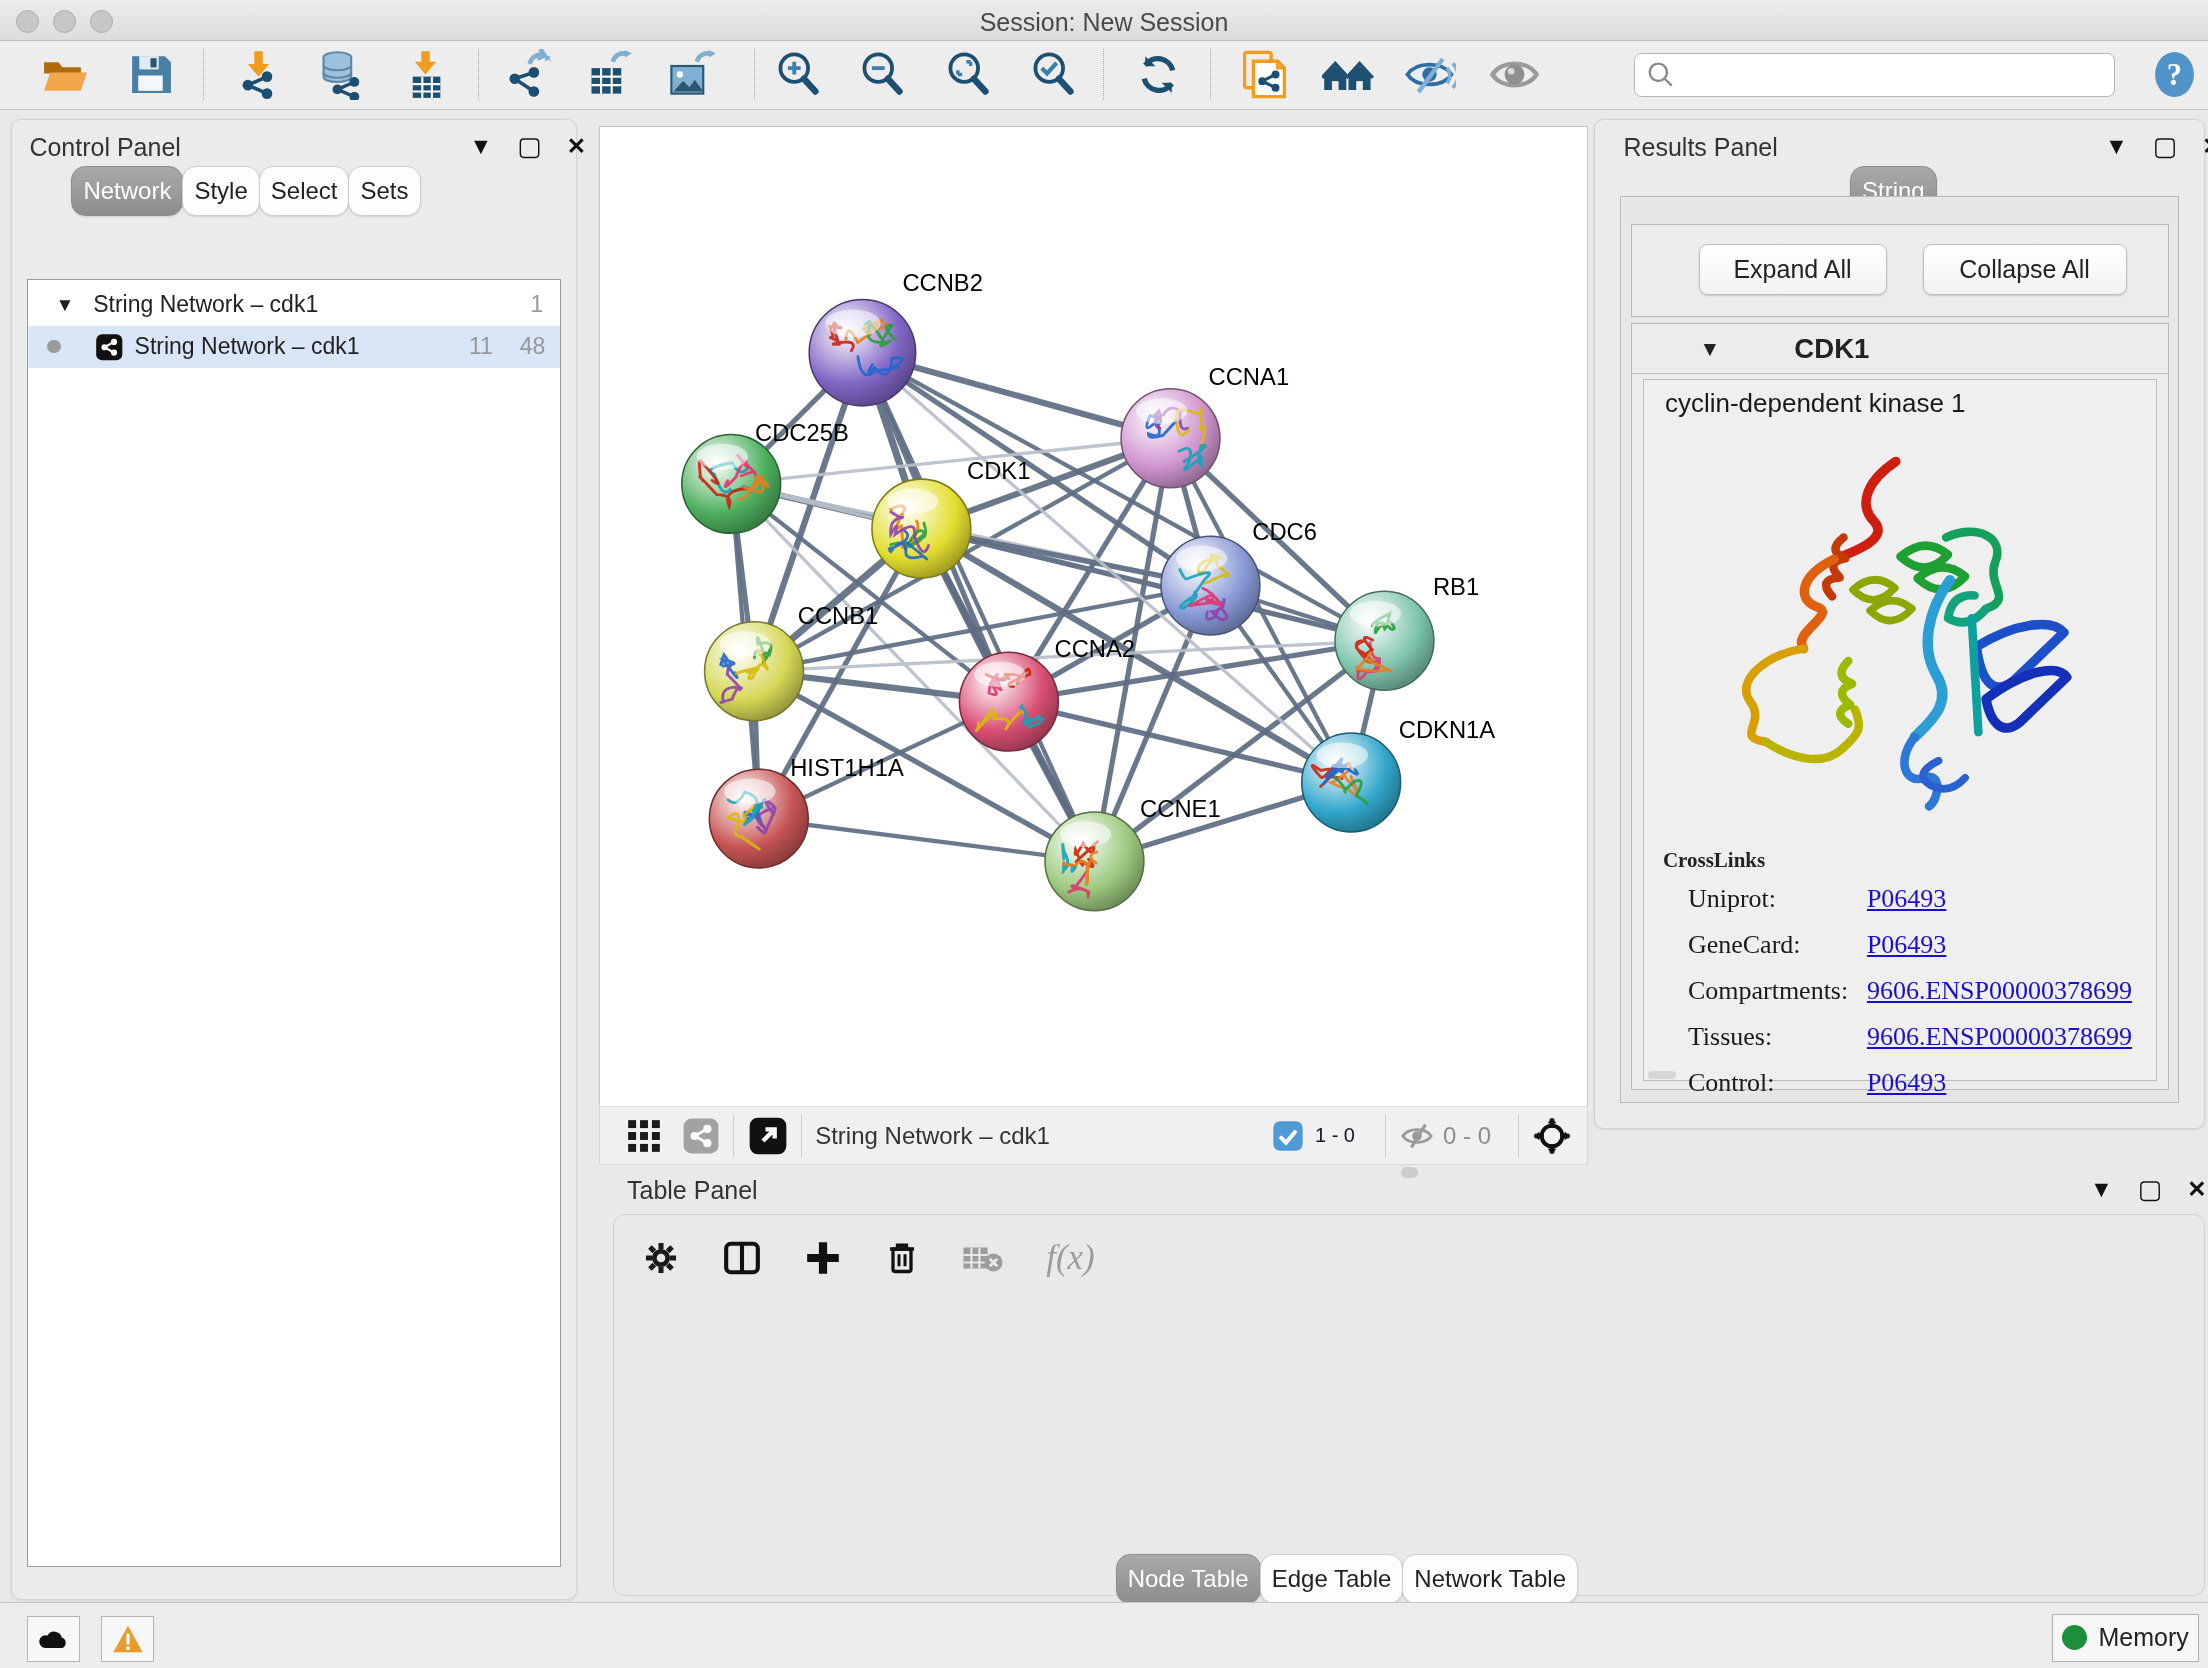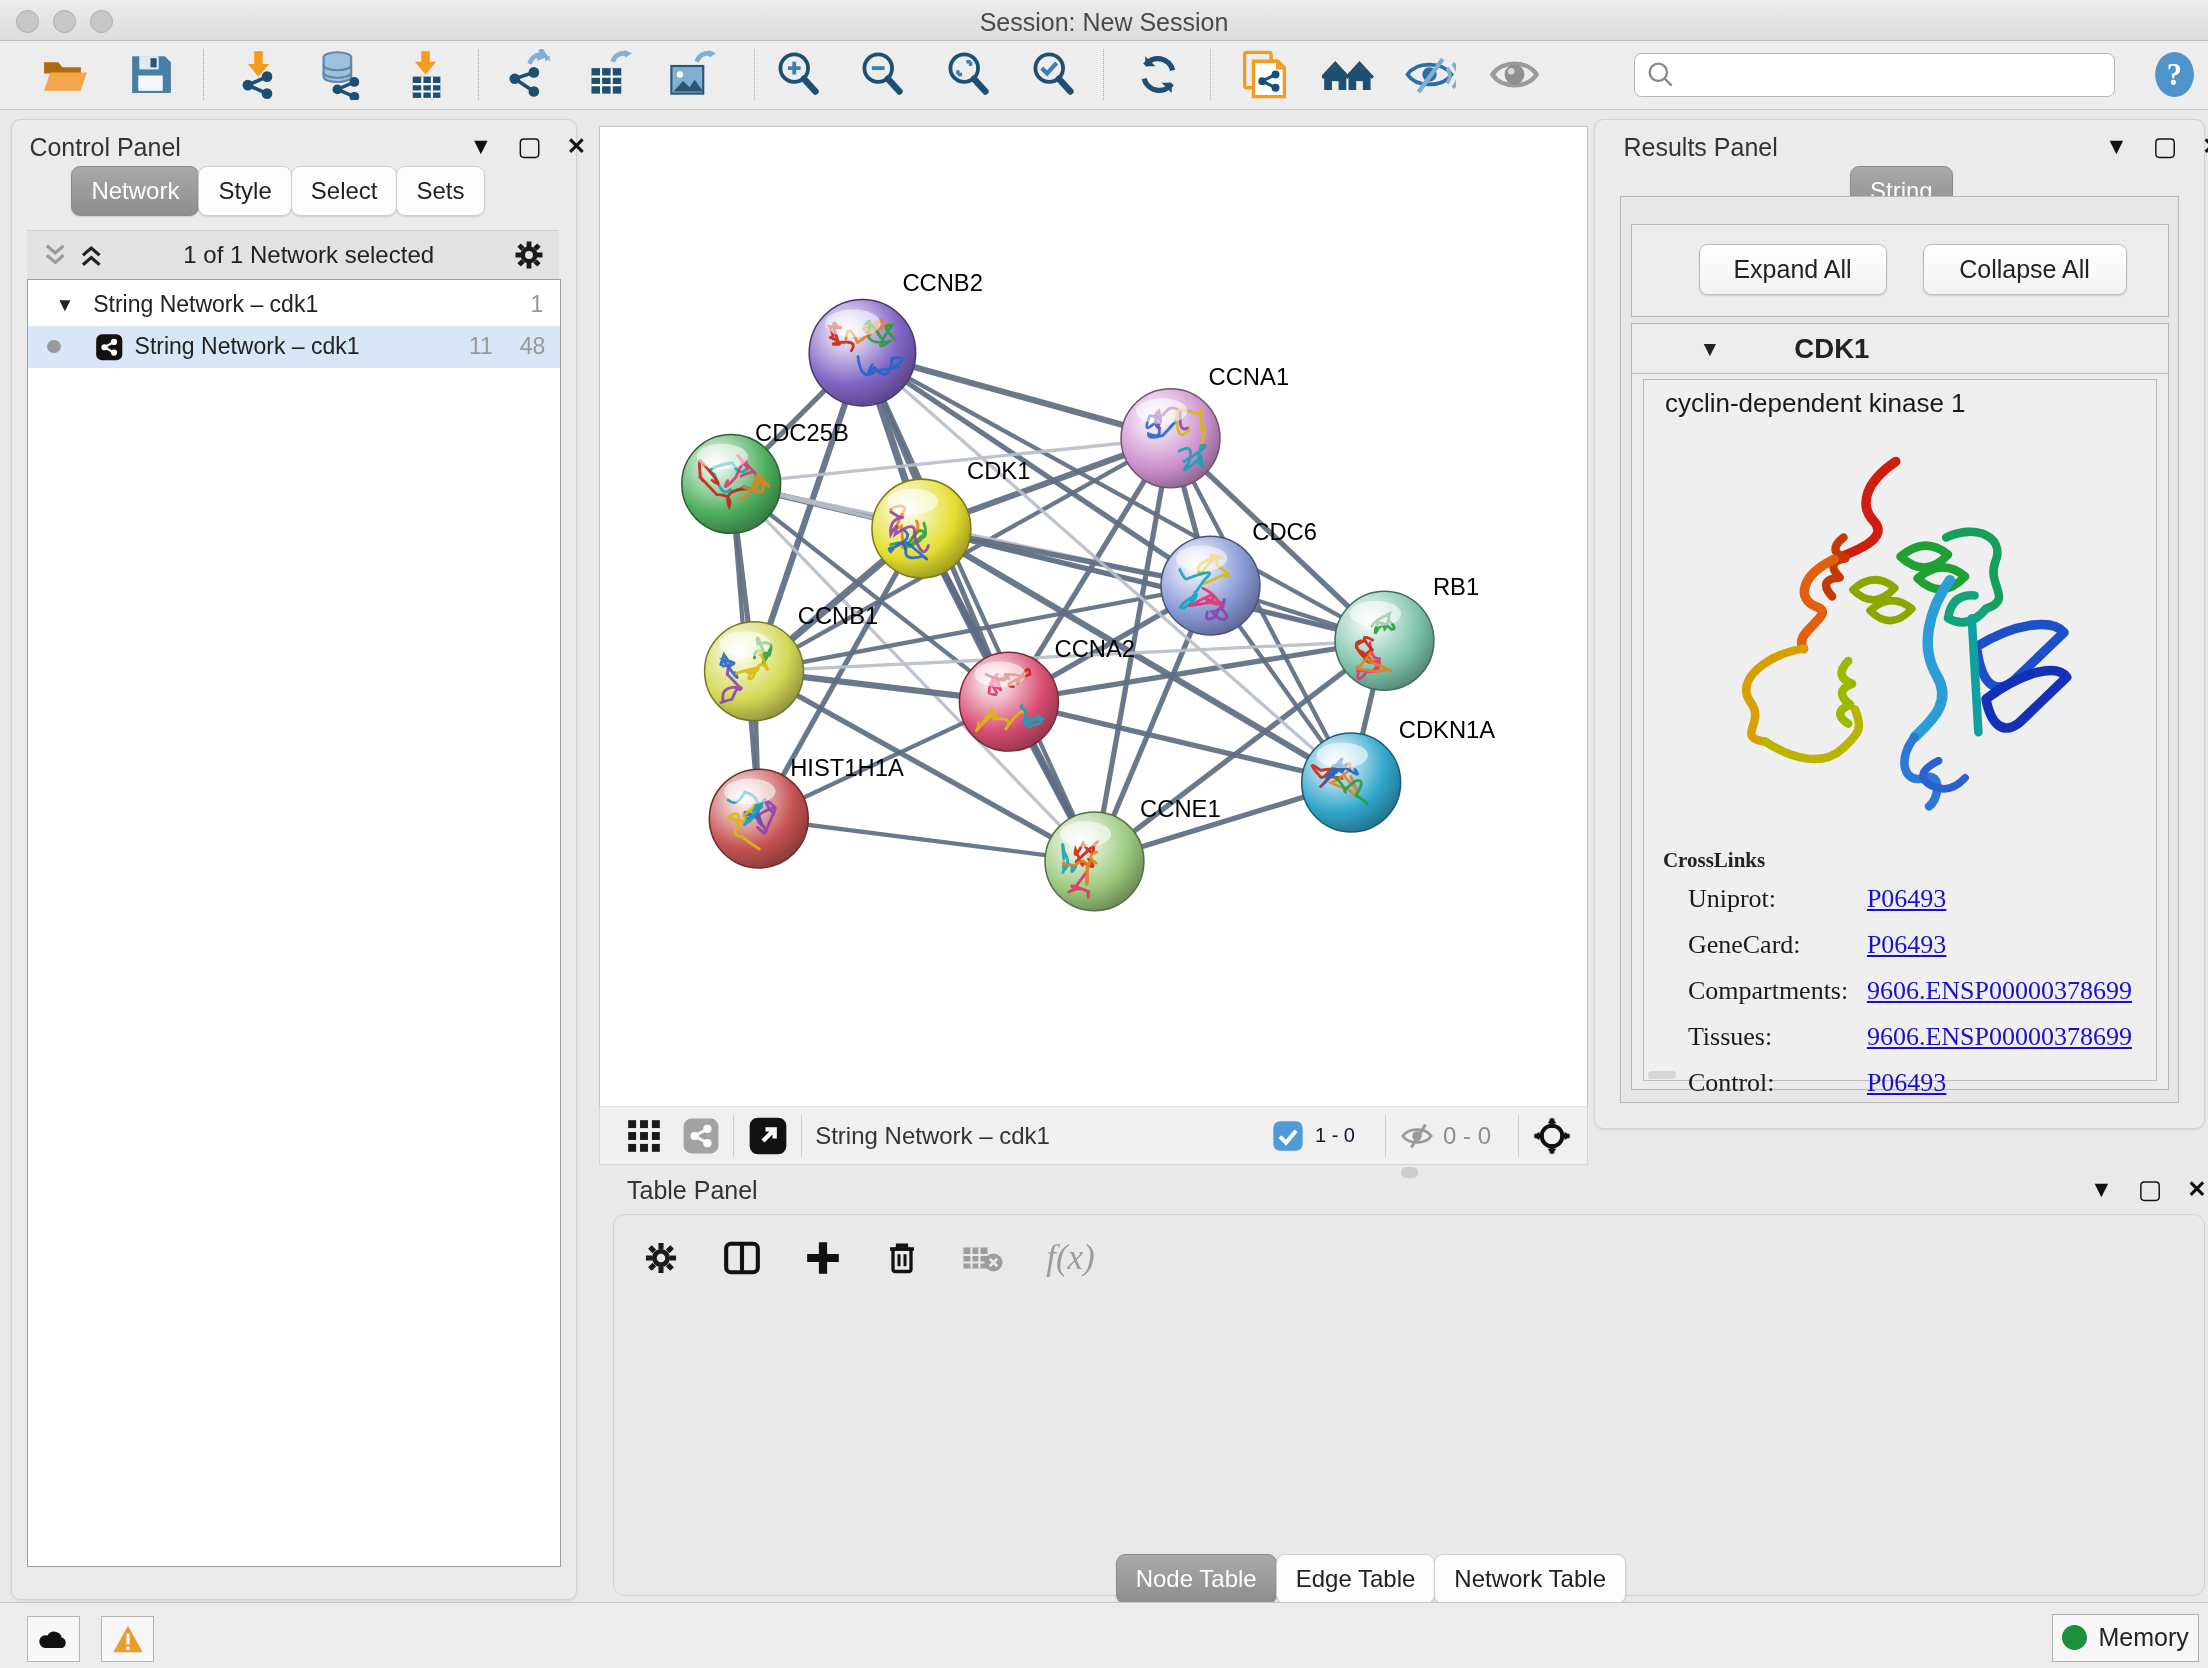--- a/index.html
+++ b/index.html
@@ -14,21 +14,21 @@
   #toolbar{left:0;top:41px;width:2208px;height:68px;background:#ededed;border-bottom:1px solid #c8c8c8;}
   .tb-btn{width:53px;height:53px;top:6.7px;display:flex;align-items:center;justify-content:center;}
   .tb-sep{top:7.6px;width:0;height:51px;border-left:1.9px dotted #a8a8a8;}
   #search-box{left:1634px;top:12.4px;width:479px;height:42px;background:#fff;border:1px solid #b5b5b5;border-radius:7.6px;display:flex;align-items:center;}
   #search-box input{border:none;outline:none;font-size:23px;width:418px;background:transparent;font-family:"Liberation Sans",sans-serif;}
   
   .dock{background:#ebebeb;border:1px solid #d2d2d2;border-radius:9.5px;box-shadow:0 1px 2.9px rgba(0,0,0,.08);}
   .dock-title{font-size:25px;color:#333;}
   .dock-icons{font-size:23px;color:#111;display:flex;gap:25px;align-items:center;}
   .tab{height:48px;border:1px solid #cfcfcf;background:#fdfdfd;color:#222;font-size:24px;
-       display:inline-flex;align-items:center;justify-content:center;padding:0 19px;border-radius:9px;margin-right:-1px;box-shadow:0 1px 1.9px rgba(0,0,0,.12);}
+       display:inline-flex;align-items:center;justify-content:center;padding:0 11px;border-radius:14px;margin-right:-1px;box-shadow:0 1px 1.9px rgba(0,0,0,.12);}
   .tab.sel{background:linear-gradient(#a9a9a9,#8d8d8d);color:#fff;border-color:#8d8d8d;}
   
   #ctl-subhdr{left:15px;top:110px;width:532px;height:48px;background:#e2e2e2;border-top:1px solid #d0d0d0;border-bottom:1px solid #cfcfcf;display:flex;align-items:center;}
   #ctl-list{left:15px;top:159px;width:532px;height:1286px;background:#fff;border:1.9px solid #9c9c9c;}
   .tree-row{height:42px;display:flex;align-items:center;font-size:23px;}
   .tree-row.sel{background:#d9e6f8;}
   .count{color:#979797;}
   
   #net-canvas{left:599px;top:126px;width:987px;height:980px;background:#fff;border:1px solid #c5c5c5;}
   #net-bottom{left:599px;top:1106px;width:987px;height:57px;background:#f0f0f0;border:1px solid #d6d6d6;border-top:1px solid #dedede;display:flex;align-items:center;}
@@ -227,35 +227,20 @@
 
   <div class="dock abs" style="left:11.4px;top:119px;width:564px;height:1479px">
     <div class="dock-title abs" style="left:17px;top:13.3px">Control Panel</div>
     <div class="dock-icons abs" style="left:457px;top:11.4px">
       <span>▼</span>
       <span style="font-size:26px">▢</span>
       <span style="font-weight:bold">✕</span>
     </div>
     <div class="abs" id="ctl-tabs" style="left:59px;top:46px"><div class="tab sel">Network</div><div class="tab">Style</div><div class="tab">Select</div><div class="tab">Sets</div></div>
 
-    <div id="ctl-subhdr" class="abs">
-      <svg width="28.5" height="28.5" viewBox="0 0 24 24" style="margin-left:13.3px">
-        <path d="M5 4 l7 6 7-6 M5 12 l7 6 7-6" fill="none" stroke="#9a9a9a" stroke-width="2.6"></path>
-      </svg>
-      <svg width="28.5" height="28.5" viewBox="0 0 24 24" style="margin-left:7.6px">
-        <path d="M5 20 l7-6 7 6 M5 12 l7-6 7 6" fill="none" stroke="#222" stroke-width="2.6"></path>
-      </svg>
-      <div style="flex:1;text-align:center;font-size:24px">1 of 1 Network selected</div>
-      <svg width="34" height="34" viewBox="0 0 24 24" style="margin-right:13.3px">
-        <circle cx="12" cy="12" r="4.4" fill="none" stroke="#1a1a1a" stroke-width="3.2"></circle>
-        <g stroke="#1a1a1a" stroke-width="3.4">
-            <path d="M12 2.5v4 M12 17.5v4 M2.5 12h4 M17.5 12h4 M5 5l2.8 2.8 M16.2 16.2 19 19 M19 5l-2.8 2.8 M7.8 16.2 5 19"></path>
-          </g>
-      </svg>
-    </div>
 
     <div id="ctl-list" class="abs">
       <div class="tree-row" style="padding:3.8px 0 0 27px">
         <span style="font-size:19px">▼</span>
         <span style="margin-left:19px">String Network – cdk1</span>
         <span class="count" style="margin-left:auto;margin-right:17px">1</span>
       </div>
       <div class="tree-row sel" style="padding-left:19px">
         <span style="width:13.3px;height:13.3px;border-radius:50%;background:#9a9a9a;display:inline-block"></span>
         <svg width="28.5" height="28.5" viewBox="0 0 24 24" style="margin-left:34px">

